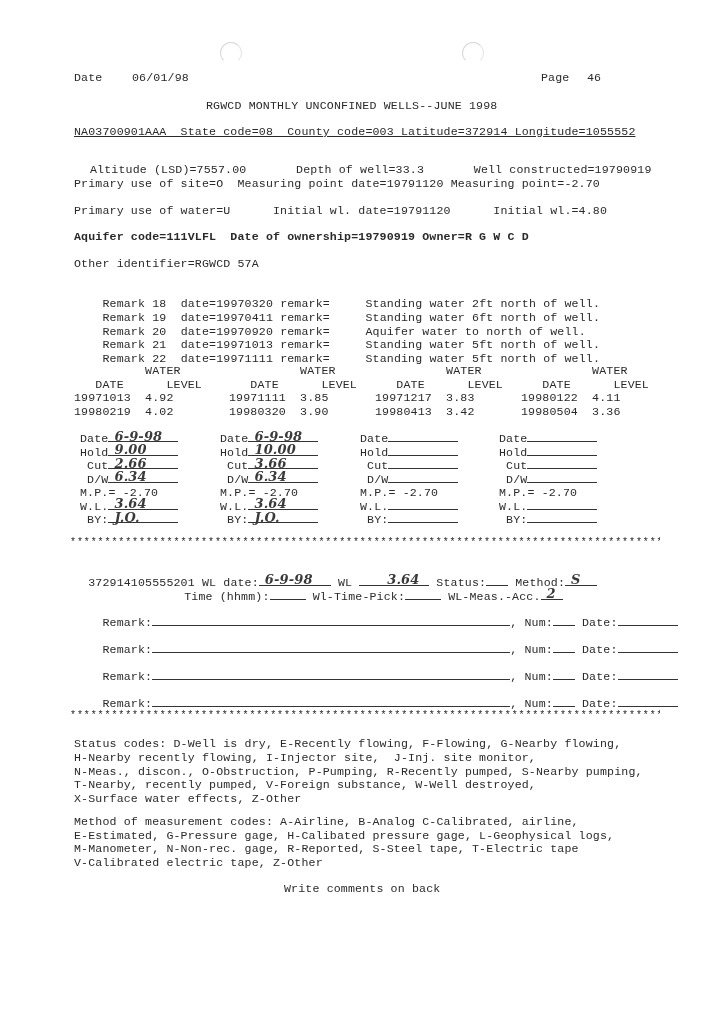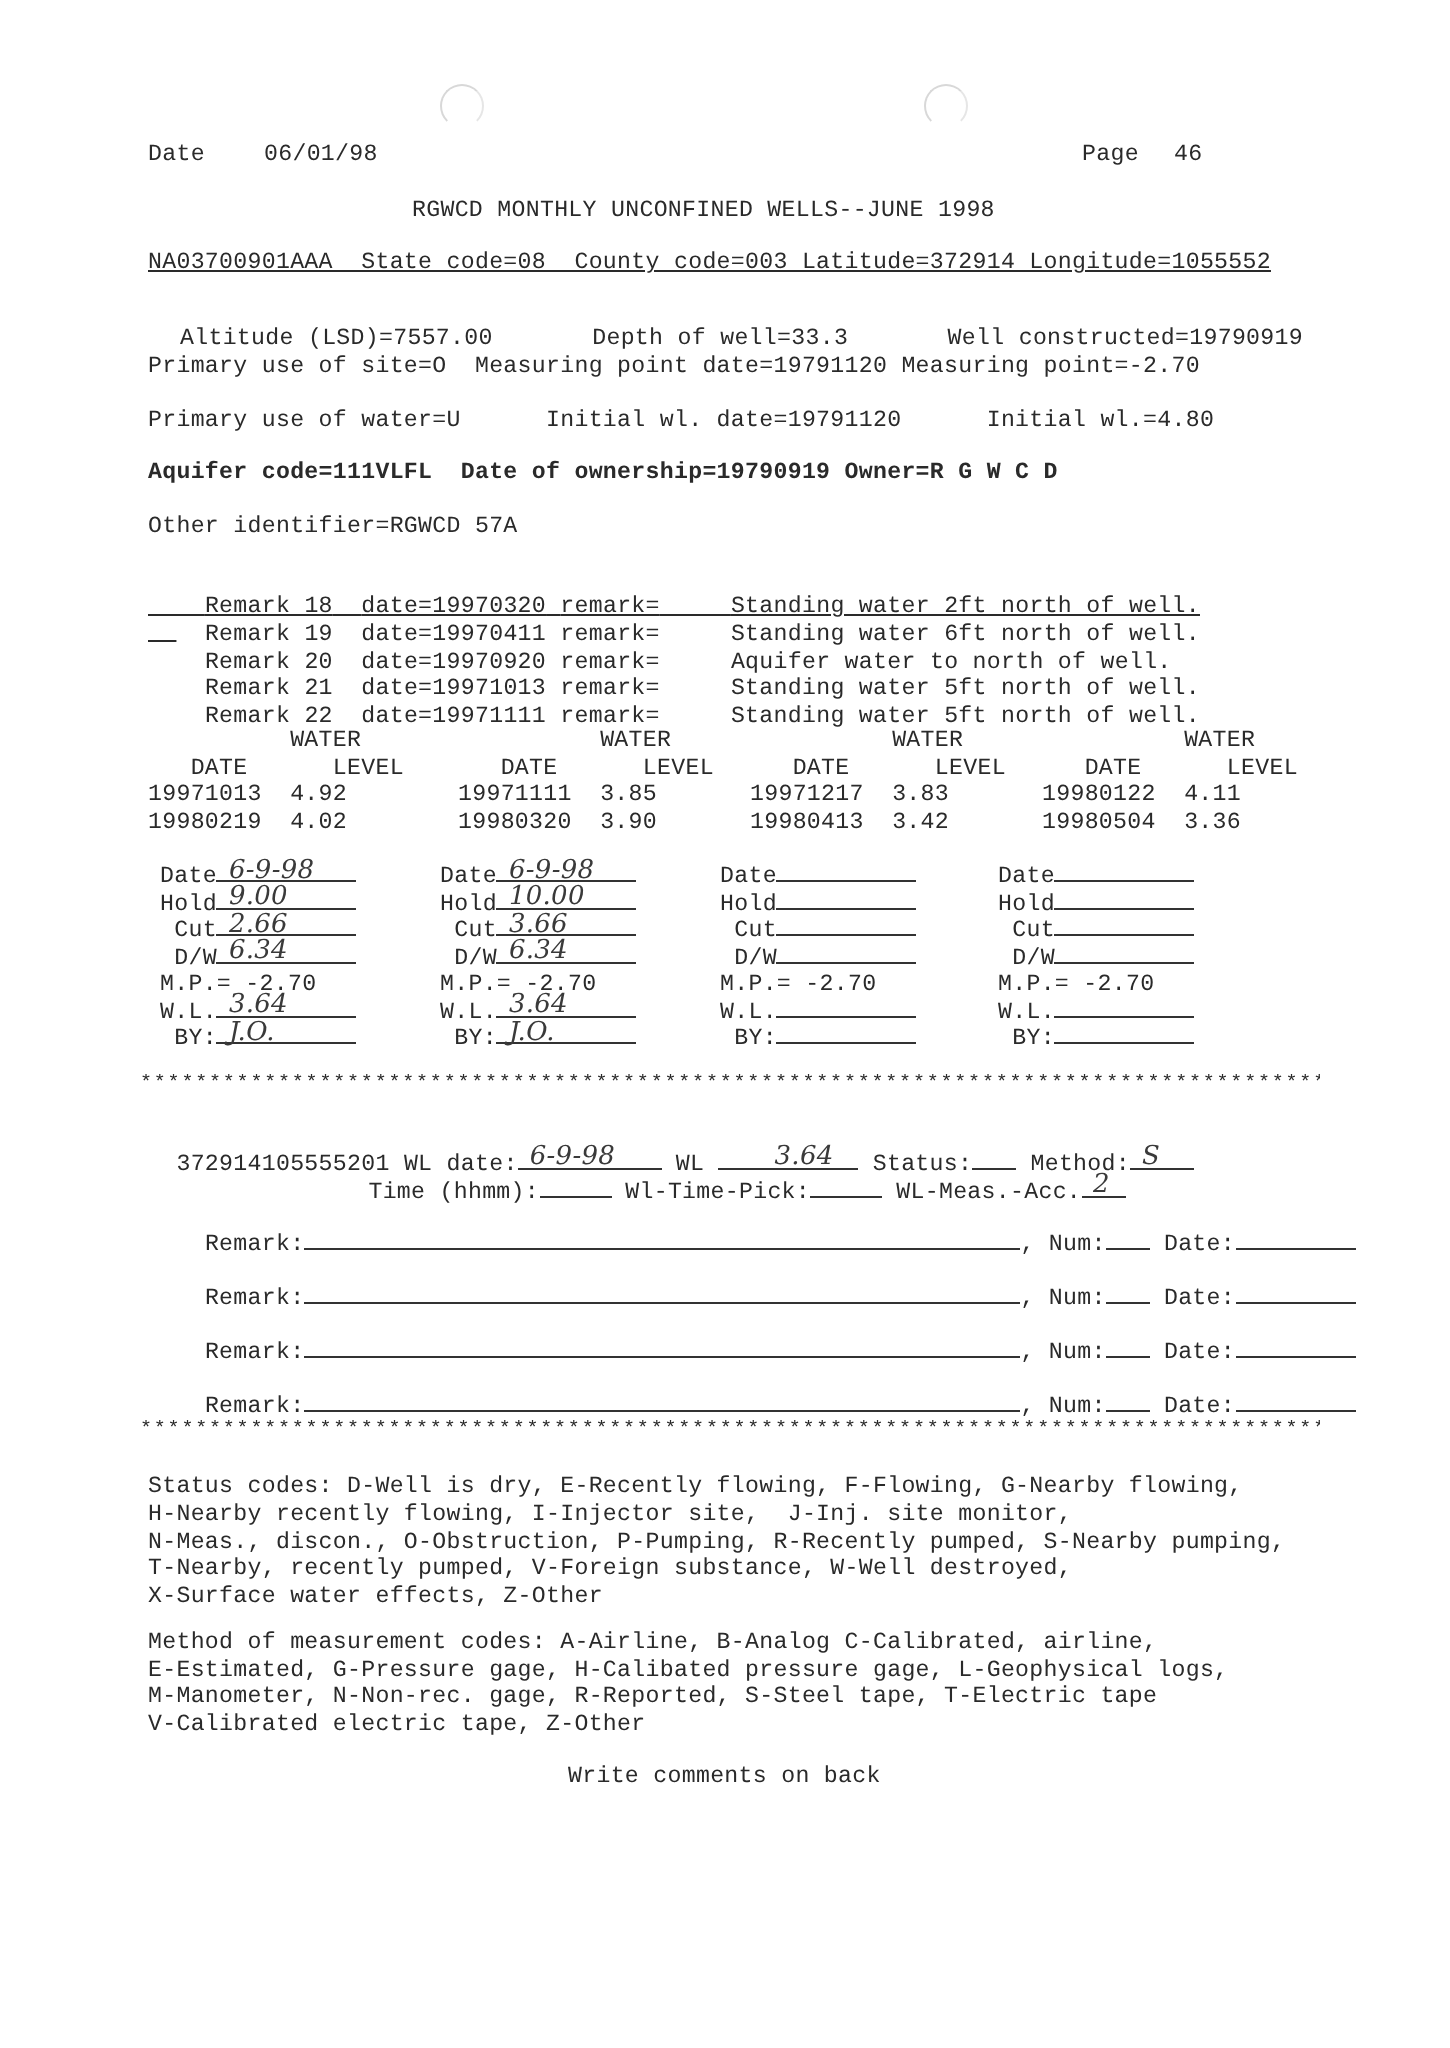--- a/index.html
+++ b/index.html
@@ -5,21 +5,21 @@
     html, body { margin: 0; padding: 0; }
     body {
       width: 725px; height: 1024px; background: #ffffff; position: relative; overflow: hidden;
       font-family: "Liberation Mono", "DejaVu Sans Mono", monospace; color: #2a2a2a;
     }
     .mono { font-family: "Liberation Mono", "DejaVu Sans Mono", monospace; font-size: 11.6px; letter-spacing: 0.15px; }
     .abs { position: absolute; white-space: pre; }
     .punch { position: absolute; width: 20px; height: 20px; border: 1.5px solid #d8d8d8; border-radius: 50%; border-bottom-color: transparent; border-right-color: #e6e6e6; }
     .hw { font-family: "DejaVu Serif", "Liberation Serif", serif; font-style: italic; color: #3a3a3a; font-size: 13px; }
     .line { display: inline-block; border-bottom: 1px solid #333; vertical-align: baseline; position: relative; }
-    .line .hw { position: absolute; left: 6px; bottom: -2px; white-space: nowrap; }
+    .line .hw { position: absolute; left: 6px; bottom: -2px; white-space: nowrap; font-weight: bold; }
     .well-block { position: absolute; line-height: 13.5px; }
     .wb-row { height: 13.5px; white-space: pre; }
     .stars { overflow: hidden; width: 590px; letter-spacing: 0.9px; font-size: 10px; }
     .remark-line { position: absolute; white-space: pre; }
     .tbl-col { position: absolute; line-height: 12.4px; }
   </style>
 </head>
 <body>
 
 <div class="punch" style="left:220px; top:42px;"></div>
@@ -32,21 +32,21 @@
 <div class="abs mono" style="left:206px; top:99px;">RGWCD MONTHLY UNCONFINED WELLS--JUNE 1998</div>
 
 <div class="abs mono" style="left:74px; top:125px;text-decoration:underline;">NA03700901AAA  State code=08  County code=003 Latitude=372914 Longitude=1055552</div>
 <div class="abs mono" style="left:90px; top:151px;margin-top:12px;">Altitude (LSD)=7557.00       Depth of well=33.3       Well constructed=19790919</div>
 <div class="abs mono" style="left:74px; top:177px;">Primary use of site=O  Measuring point date=19791120 Measuring point=-2.70</div>
 <div class="abs mono" style="left:74px; top:204px;">Primary use of water=U      Initial wl. date=19791120      Initial wl.=4.80</div>
 <div class="abs mono" style="left:74px; top:230px;font-weight:bold;">Aquifer code=111VLFL  Date of ownership=19790919 Owner=R G W C D</div>
 <div class="abs mono" style="left:74px; top:257px;">Other identifier=RGWCD 57A</div>
 
 <div>
-  <div class="abs mono" style="left:74px; top:284px;text-decoration:underline;">
+  <div class="abs mono" style="left:74px; top:284px;">
     <span>Remark 18</span>  <span>date=19970320</span> <span>remark=</span>     <span>Standing water 2ft north of well.</span>
   </div>
   <div class="abs mono" style="left:74px; top:298px;">
     <span>Remark 19</span>  <span>date=19970411</span> <span>remark=</span>     <span>Standing water 6ft north of well.</span>
   </div>
   <div class="abs mono" style="left:74px; top:312px;">
     <span>Remark 20</span>  <span>date=19970920</span> <span>remark=</span>     <span>Aquifer water to north of well.</span>
   </div>
   <div class="abs mono" style="left:74px; top:325px;">
     <span>Remark 21</span>  <span>date=19971013</span> <span>remark=</span>     <span>Standing water 5ft north of well.</span>

